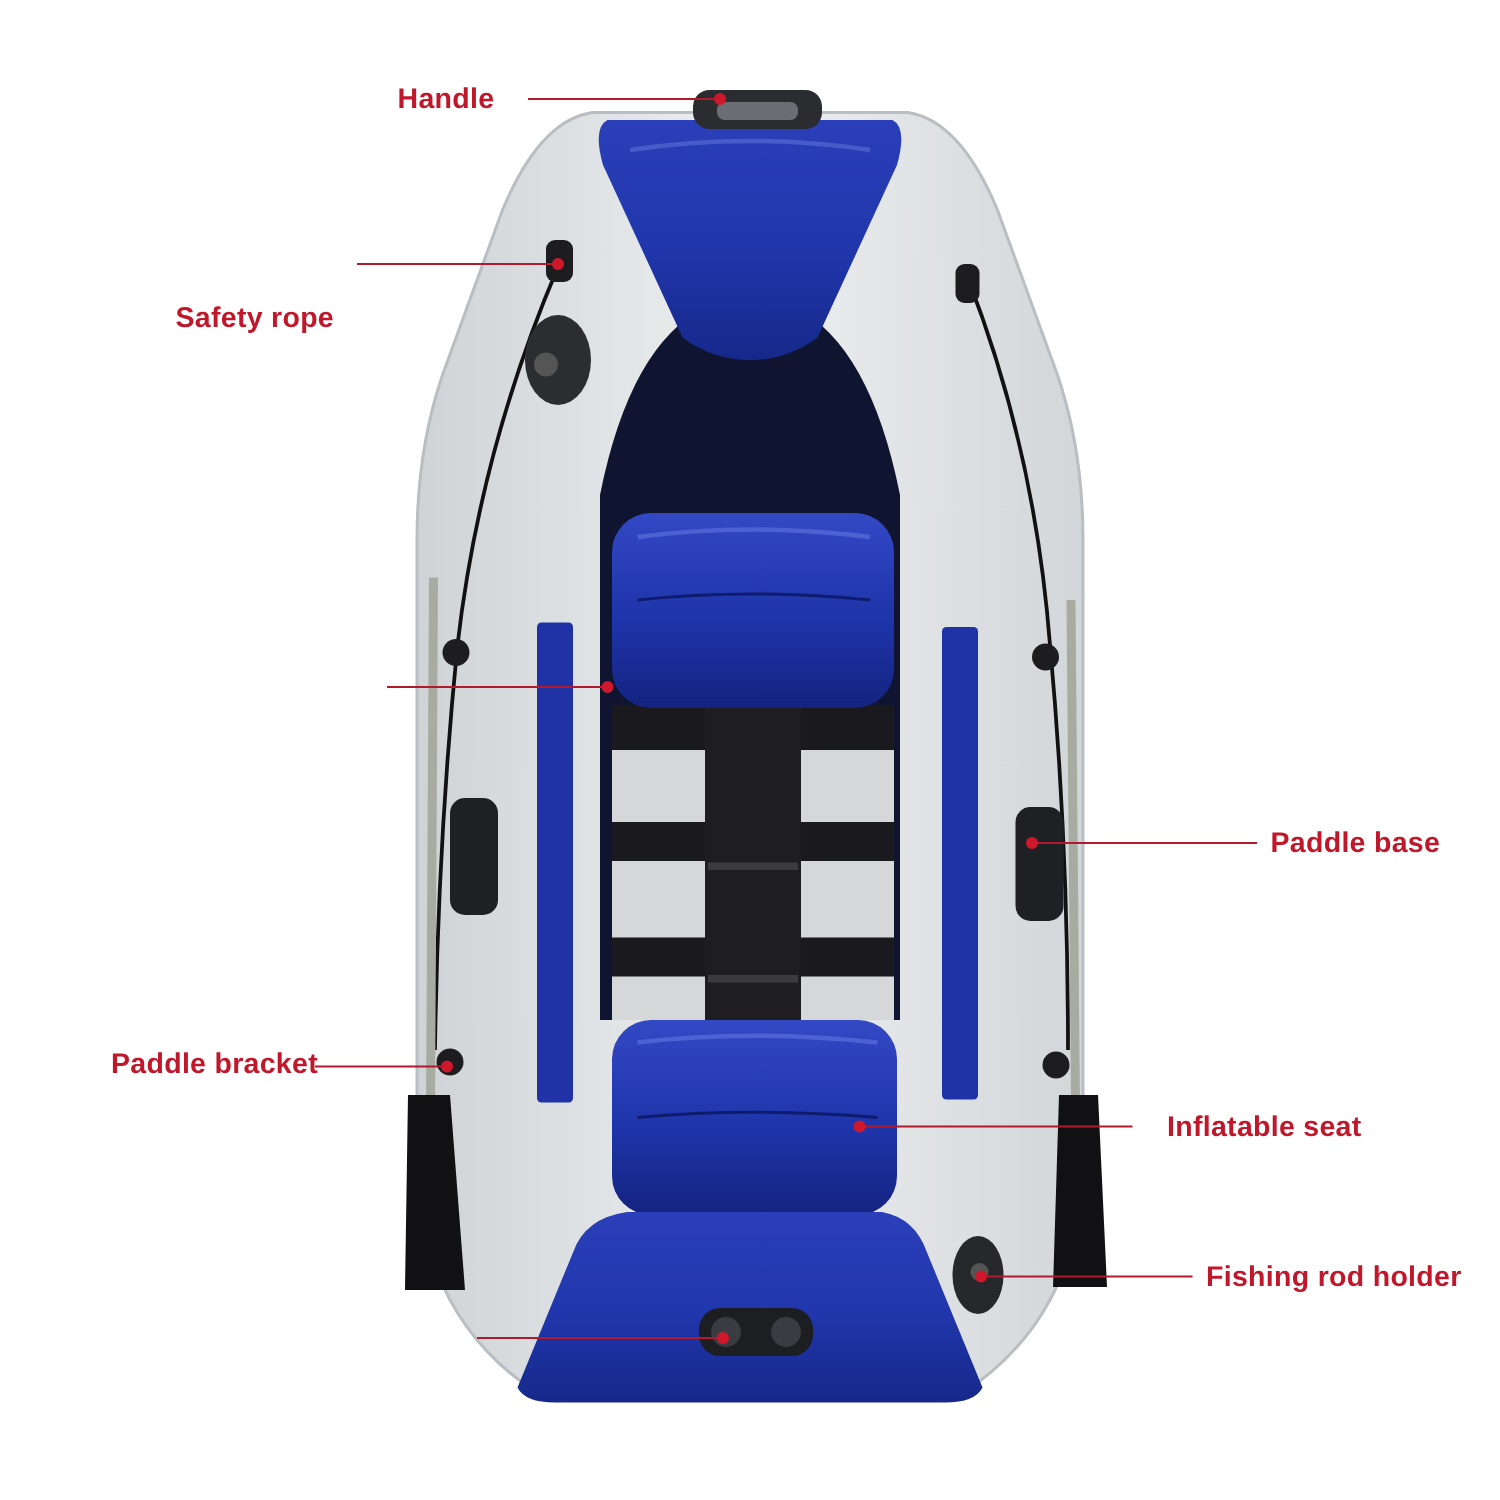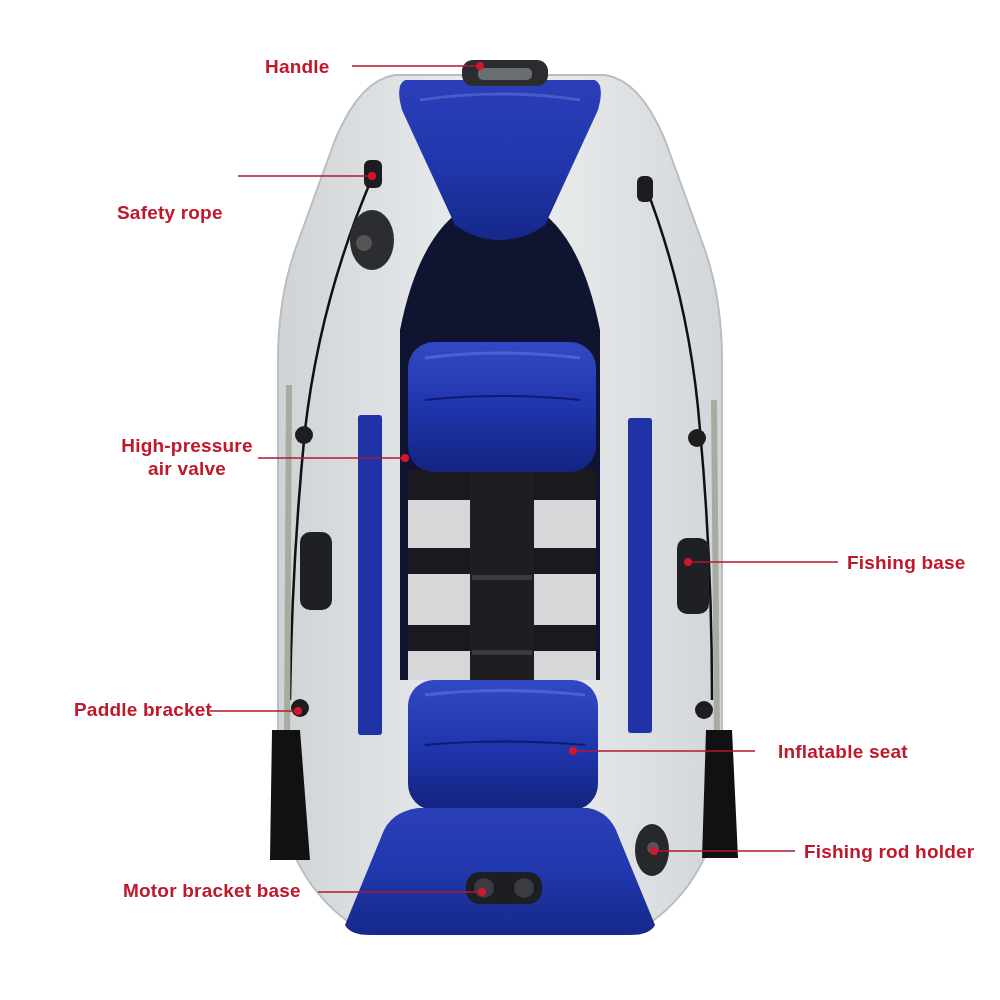--- a/index.html
+++ b/index.html
@@ -135,23 +135,18 @@
     <circle cx="688" cy="562" r="4"></circle>
     <circle cx="298" cy="711" r="4"></circle>
     <circle cx="573" cy="751" r="4"></circle>
     <circle cx="654" cy="851" r="4"></circle>
     <circle cx="482" cy="892" r="4"></circle>
   </g>
 </svg>
 
 <div class="label" style="left:265px; top:55px;">Handle</div>
 <div class="label" style="left:117px; top:165px;margin-top:36px;">Safety rope</div>
-<div class="label center" style="left:117px; top:434px; width:140px;">
-  <div>High-pressure</div>
-  <div>air valve</div>
-</div>
-<div class="label" style="left:847px; top:551px;">Fishing base</div>
+<div class="label" style="left:847px; top:551px;">Paddle base</div>
 <div class="label" style="left:74px; top:698px;">Paddle bracket</div>
 <div class="label" style="left:778px; top:740px;text-align:right;">Inflatable seat</div>
 <div class="label" style="left:804px; top:840px;">Fishing rod holder</div>
-<div class="label" style="left:123px; top:879px;">Motor bracket base</div>
 
 </div>
 
 </body></html>

